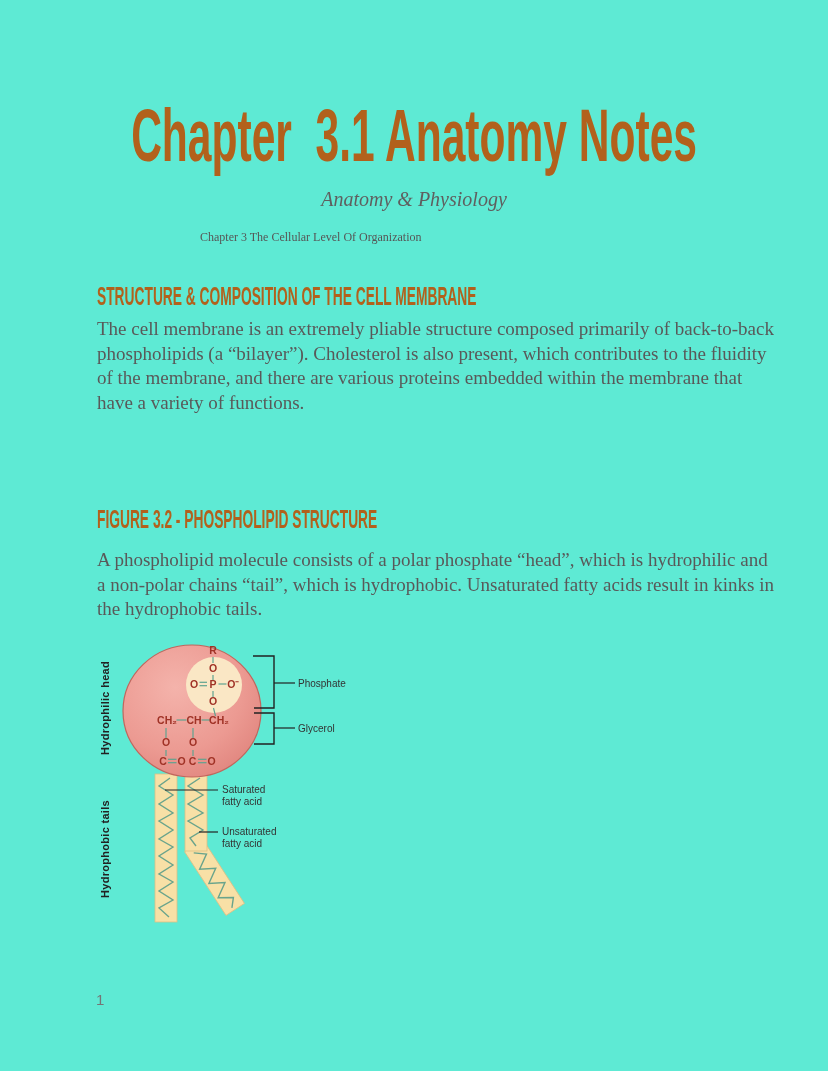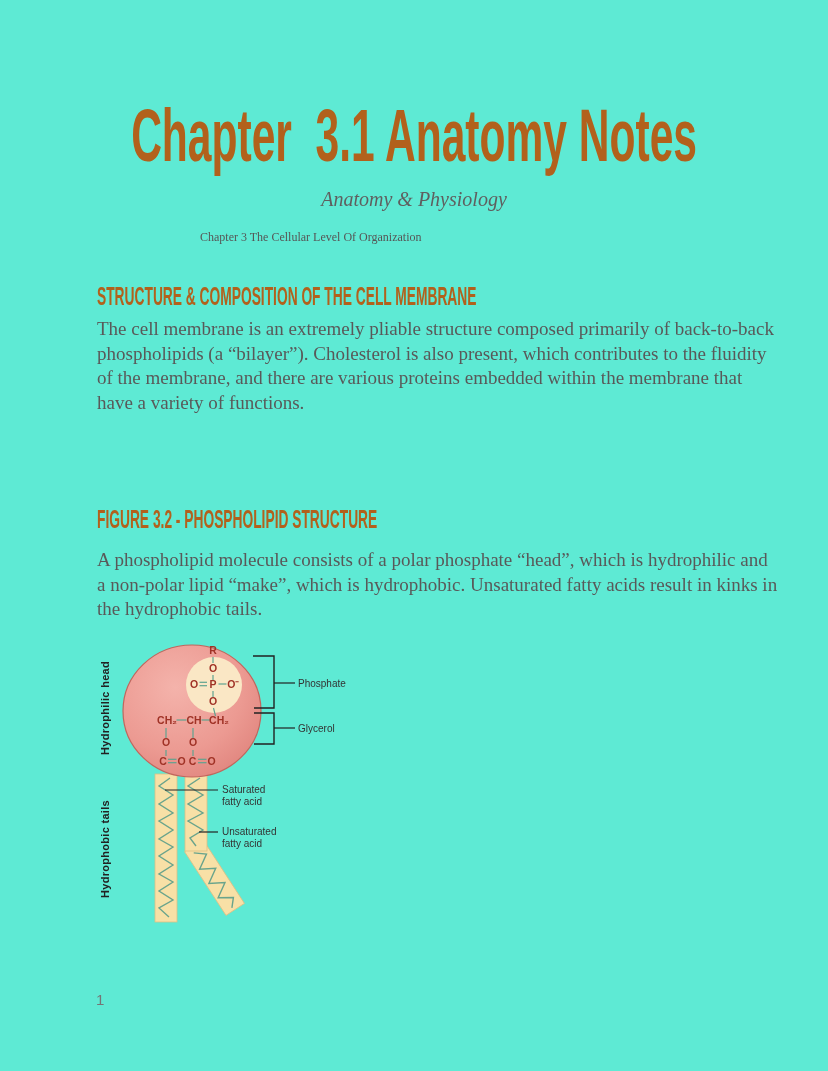--- a/index.html
+++ b/index.html
@@ -68,21 +68,21 @@
   <div class="section-heading heading-1">STRUCTURE &amp; COMPOSITION OF THE CELL MEMBRANE</div>
 
   <div class="para para-1">The cell membrane is an extremely pliable structure composed primarily of back-to-back
 phospholipids (a “bilayer”). Cholesterol is also present, which contributes to the fluidity
 of the membrane, and there are various proteins embedded within the membrane that
 have a variety of functions.</div>
 
   <div class="section-heading heading-2">FIGURE 3.2 - PHOSPHOLIPID STRUCTURE</div>
 
   <div class="para para-3">A phospholipid molecule consists of a polar phosphate “head”, which is hydrophilic and
-a non-polar lipid “make”, which is hydrophobic. Unsaturated fatty acids result in kinks in
+a non-polar chains “tail”, which is hydrophobic. Unsaturated fatty acids result in kinks in
 the hydrophobic tails.</div>
 
   <svg class="diagram" width="270" height="295" viewBox="0 0 270 295" xmlns="http://www.w3.org/2000/svg">
     <defs>
       <radialGradient id="headGrad" cx="38%" cy="32%" r="75%">
         <stop offset="0%" stop-color="#f4b3ab"></stop>
         <stop offset="65%" stop-color="#ec9a92"></stop>
         <stop offset="100%" stop-color="#e1867f"></stop>
       </radialGradient>
     </defs>

